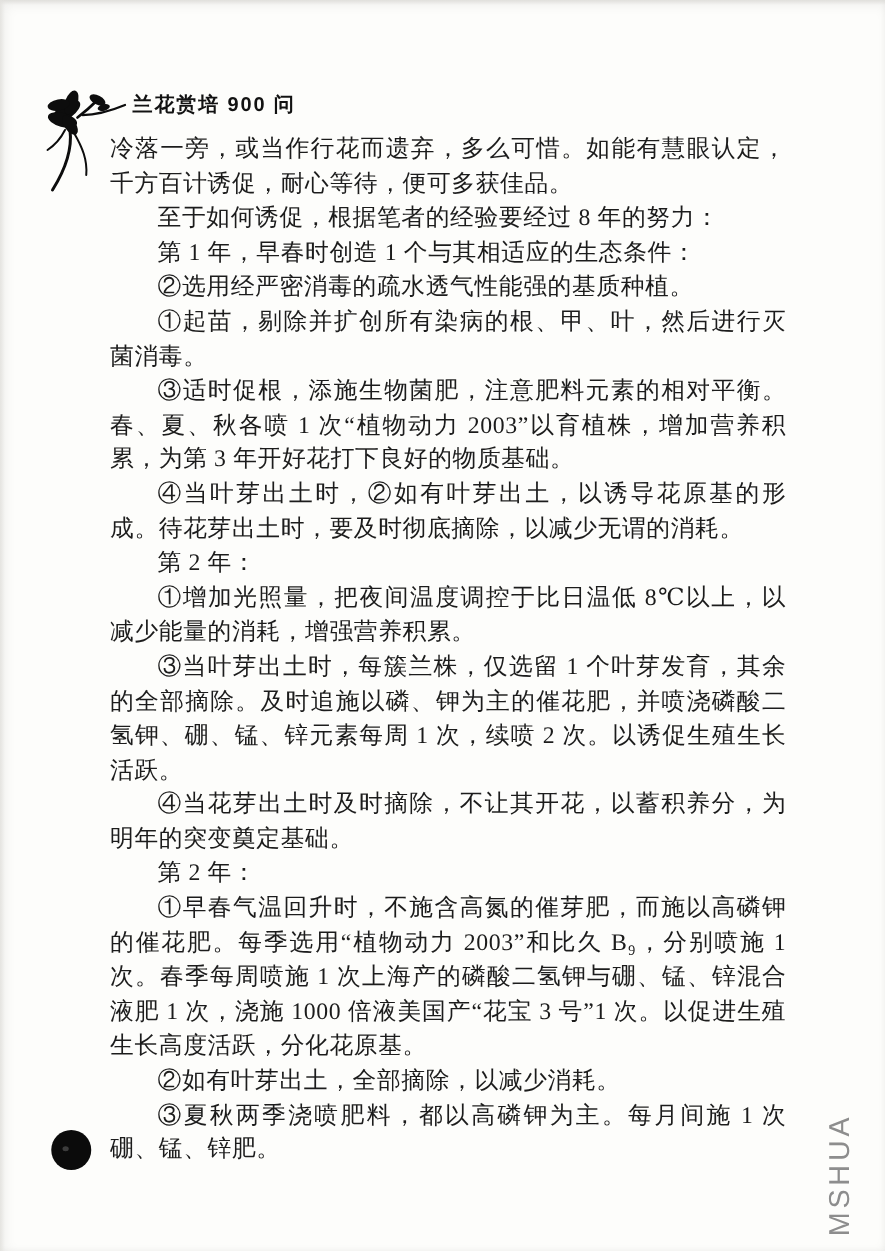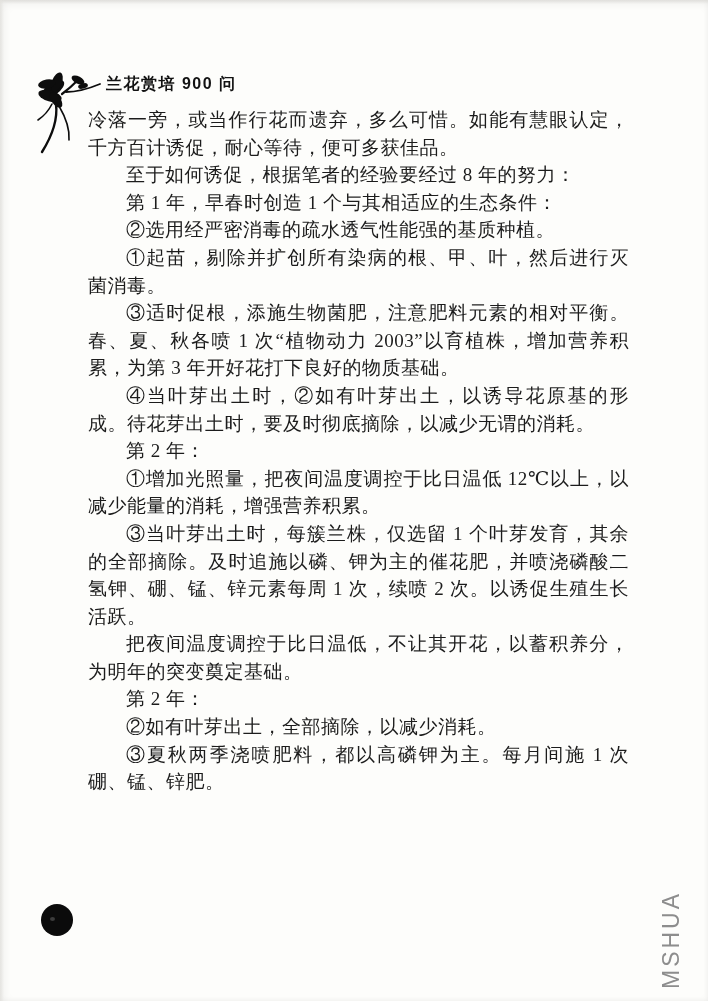--- a/index.html
+++ b/index.html
@@ -85,23 +85,24 @@
 
   <div class="body-text">
     <p class="cont">冷落一旁，或当作行花而遗弃，多么可惜。如能有慧眼认定，千方百计诱促，耐心等待，便可多获佳品。</p>
     <p>至于如何诱促，根据笔者的经验要经过 8 年的努力：</p>
     <p>第 1 年，早春时创造 1 个与其相适应的生态条件：</p>
     <p>②选用经严密消毒的疏水透气性能强的基质种植。</p>
     <p>①起苗，剔除并扩创所有染病的根、甲、叶，然后进行灭菌消毒。</p>
     <p>③适时促根，添施生物菌肥，注意肥料元素的相对平衡。春、夏、秋各喷 1 次“植物动力 2003”以育植株，增加营养积累，为第 3 年开好花打下良好的物质基础。</p>
     <p>④当叶芽出土时，②如有叶芽出土，以诱导花原基的形成。待花芽出土时，要及时彻底摘除，以减少无谓的消耗。</p>
     <p>第 2 年：</p>
-    <p>①增加光照量，把夜间温度调控于比日温低 12℃以上，以减少能量的消耗，增强营养积累。</p>
+    <p>①增加光照量，把夜间温度调控于比日温低 8℃以上，以减少能量的消耗，增强营养积累。</p>
     <p>③当叶芽出土时，每簇兰株，仅选留 1 个叶芽发育，其余的全部摘除。及时追施以磷、钾为主的催花肥，并喷浇磷酸二氢钾、硼、锰、锌元素每周 1 次，续喷 2 次。以诱促生殖生长活跃。</p>
-    <p>把夜间温度调控于比日温低，不让其开花，以蓄积养分，为明年的突变奠定基础。</p>
+    <p>④当花芽出土时及时摘除，不让其开花，以蓄积养分，为明年的突变奠定基础。</p>
     <p>第 2 年：</p>
+    <p>①早春气温回升时，不施含高氮的催芽肥，而施以高磷钾的催花肥。每季选用“植物动力 2003”和比久 B₉，分别喷施 1 次。春季每周喷施 1 次上海产的磷酸二氢钾与硼、锰、锌混合液肥 1 次，浇施 1000 倍液美国产“花宝 3 号”1 次。以促进生殖生长高度活跃，分化花原基。</p>
     <p>②如有叶芽出土，全部摘除，以减少消耗。</p>
     <p>③夏秋两季浇喷肥料，都以高磷钾为主。每月间施 1 次硼、锰、锌肥。</p>
   </div>
 
   <div class="marker-dot"></div>
   <div class="watermark">MSHUA</div>
 </div>
 
 </body></html>

